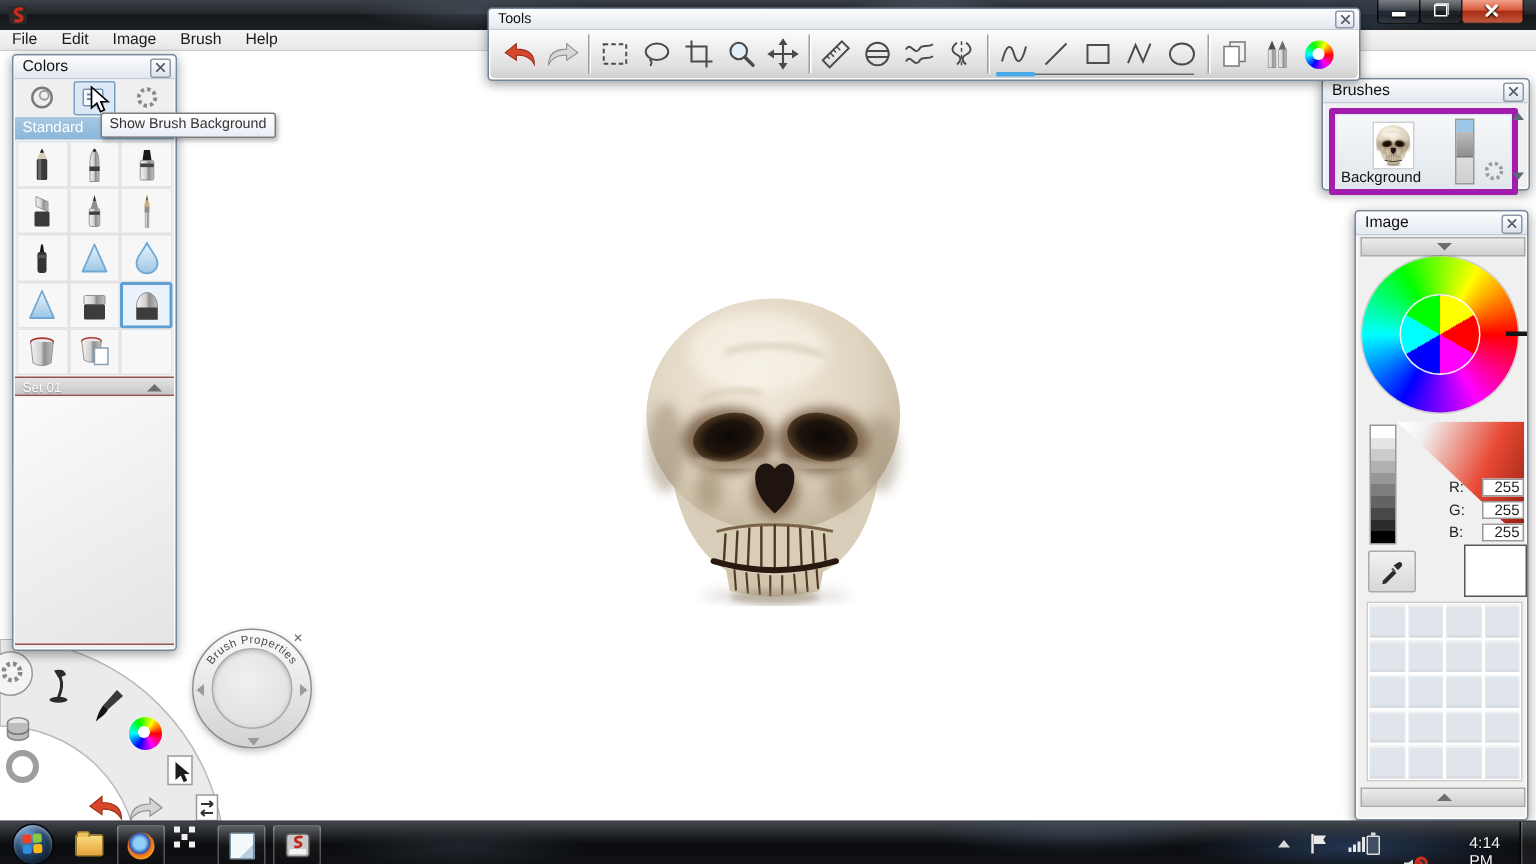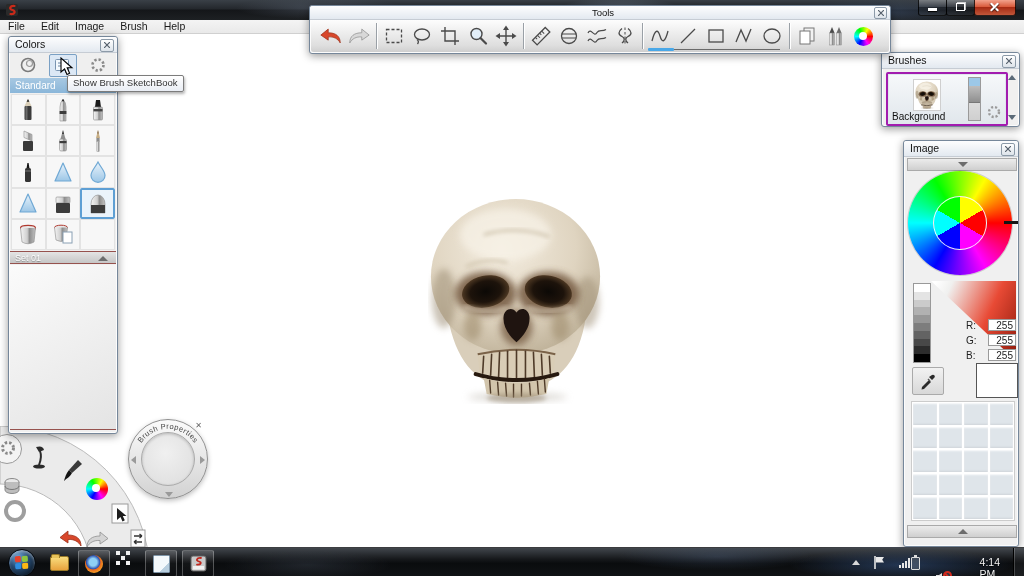--- a/index.html
+++ b/index.html
@@ -38,21 +38,21 @@
   .palette{position:absolute;background:#f0f0f0;border:1px solid #76879a;border-radius:3px;
     box-shadow:0 2px 8px rgba(0,0,0,.4), inset 0 0 0 1px rgba(255,255,255,.8);}
   .ptitle{height:15px;background:linear-gradient(#fdfdfe,#e3e9f0);
     border-bottom:1px solid #c6ccd4;border-radius:3px 3px 0 0;
     font-size:10.5px;color:#111;line-height:15px;padding-left:6px;position:relative;}
   .pclose{position:absolute;right:3px;top:2px;width:12px;height:11px;
     border:1px solid #8c9aa8;border-radius:2px;background:linear-gradient(#fff,#dde3ea);}
   .pclose svg{position:absolute;left:2.5px;top:2px;}
 
   
-  #tools-palette{left:309px;top:5px;width:580px;height:47px;z-index:7;text-align:center;}
+  #tools-palette{left:325px;top:5px;width:580px;height:47px;z-index:7;}
   #tools-palette .ptitle{height:13px;line-height:13px;font-size:9.5px;}
   .toolrow{position:absolute;left:1px;right:1px;top:14px;bottom:1px;
     background:linear-gradient(#fdfdfd,#dedede 80%,#cfcfcf);display:flex;align-items:center;padding-left:6px;border-radius:0 0 3px 3px;}
   .tbtn{width:28px;height:30px;display:flex;align-items:center;justify-content:center;}
   .tsep{width:1px;height:26px;background:#9aa0a6;margin:0 3px;box-shadow:1px 0 0 #fff;}
   .drawgroup{display:flex;position:relative;}
   .draw-underline{position:absolute;left:2px;right:6px;bottom:1px;height:1px;background:#6a6a6a;}
   .draw-selline{position:absolute;left:2px;bottom:0;width:26px;height:3px;background:#49a8e8;border-radius:1px;}
   .donut{width:19px;height:19px;border-radius:50%;position:relative;
     background:conic-gradient(from 90deg,#f00,#f0f,#00f,#0ff,#0f0,#ff0,#f00);}
@@ -79,21 +79,21 @@
 
   
   .tooltip{position:absolute;left:67px;top:75px;z-index:30;height:15px;
     background:linear-gradient(#ffffff,#e9edf4);border:1px solid #7c7c7c;border-radius:2px;
     font-size:9.5px;color:#333;line-height:14px;padding:0 5px;white-space:nowrap;box-shadow:1px 2px 3px rgba(0,0,0,.3);}
   .cursor{position:absolute;left:60px;top:57px;z-index:31;}
 
   
   #layers-palette{left:881px;top:52px;width:137px;height:73px;z-index:6;}
   .layerwrap{position:absolute;left:4px;top:19px;width:118px;height:50px;
-    border:2px solid #a21caf;background:#dfe7ee;border-radius:2px;}
+    border:4px solid #a21caf;background:#dfe7ee;border-radius:2px;}
   .layertile{position:absolute;inset:1px;background:linear-gradient(#f6f8fa,#e1e7ec);}
   .lthumb{position:absolute;left:24px;top:4px;width:26px;height:30px;background:#fff;border:1px solid #cfcfcf;}
   .lname{position:absolute;left:3px;bottom:1px;font-size:10px;color:#111;}
   .lslider{position:absolute;right:24px;top:2px;width:11px;height:42px;background:linear-gradient(#eee,#cfcfcf);border:1px solid #9a9a9a;}
   .lslider .blue{position:absolute;left:0;top:0;width:100%;height:8px;background:#9cc8e8;}
   .lslider .thumb{position:absolute;left:0;top:8px;width:100%;height:16px;background:linear-gradient(#bdbdbd,#8f8f8f);border-bottom:1px solid #777;}
   .lgear{position:absolute;right:3px;bottom:3px;}
   .lscroll-up,.lscroll-dn{position:absolute;right:3px;width:0;height:0;border-left:4px solid transparent;border-right:4px solid transparent;}
   .lscroll-up{top:22px;border-bottom:5px solid #5a6a78;}
   .lscroll-dn{bottom:6px;border-top:5px solid #5a6a78;}
@@ -605,21 +605,21 @@
       <div class="bcell"></div>
     </div>
 
     <div class="setbar">
       <span>Set 01</span>
       <div class="coltri"></div>
     </div>
     <div class="bbody"></div>
   </div>
 
-  <div class="tooltip">Show Brush SketchBook</div>
+  <div class="tooltip">Show Brush Background</div>
   <svg class="cursor" width="14" height="19" viewBox="0 0 14 19">
     <polygon points="1,1 1,15 4.6,11.8 7,17.5 9.6,16.3 7.2,10.8 12,10.8" fill="#fff" stroke="#000" stroke-width="1.1"></polygon>
   </svg>
 
   <div class="palette" id="layers-palette">
     <div class="ptitle">
       <span>Brushes</span>
       <div class="pclose">
         <svg width="6" height="6" viewBox="0 0 6 6">
             <path d="M0,0 L6,6 M6,0 L0,6" stroke="#55606c" stroke-width="1.2"></path>

